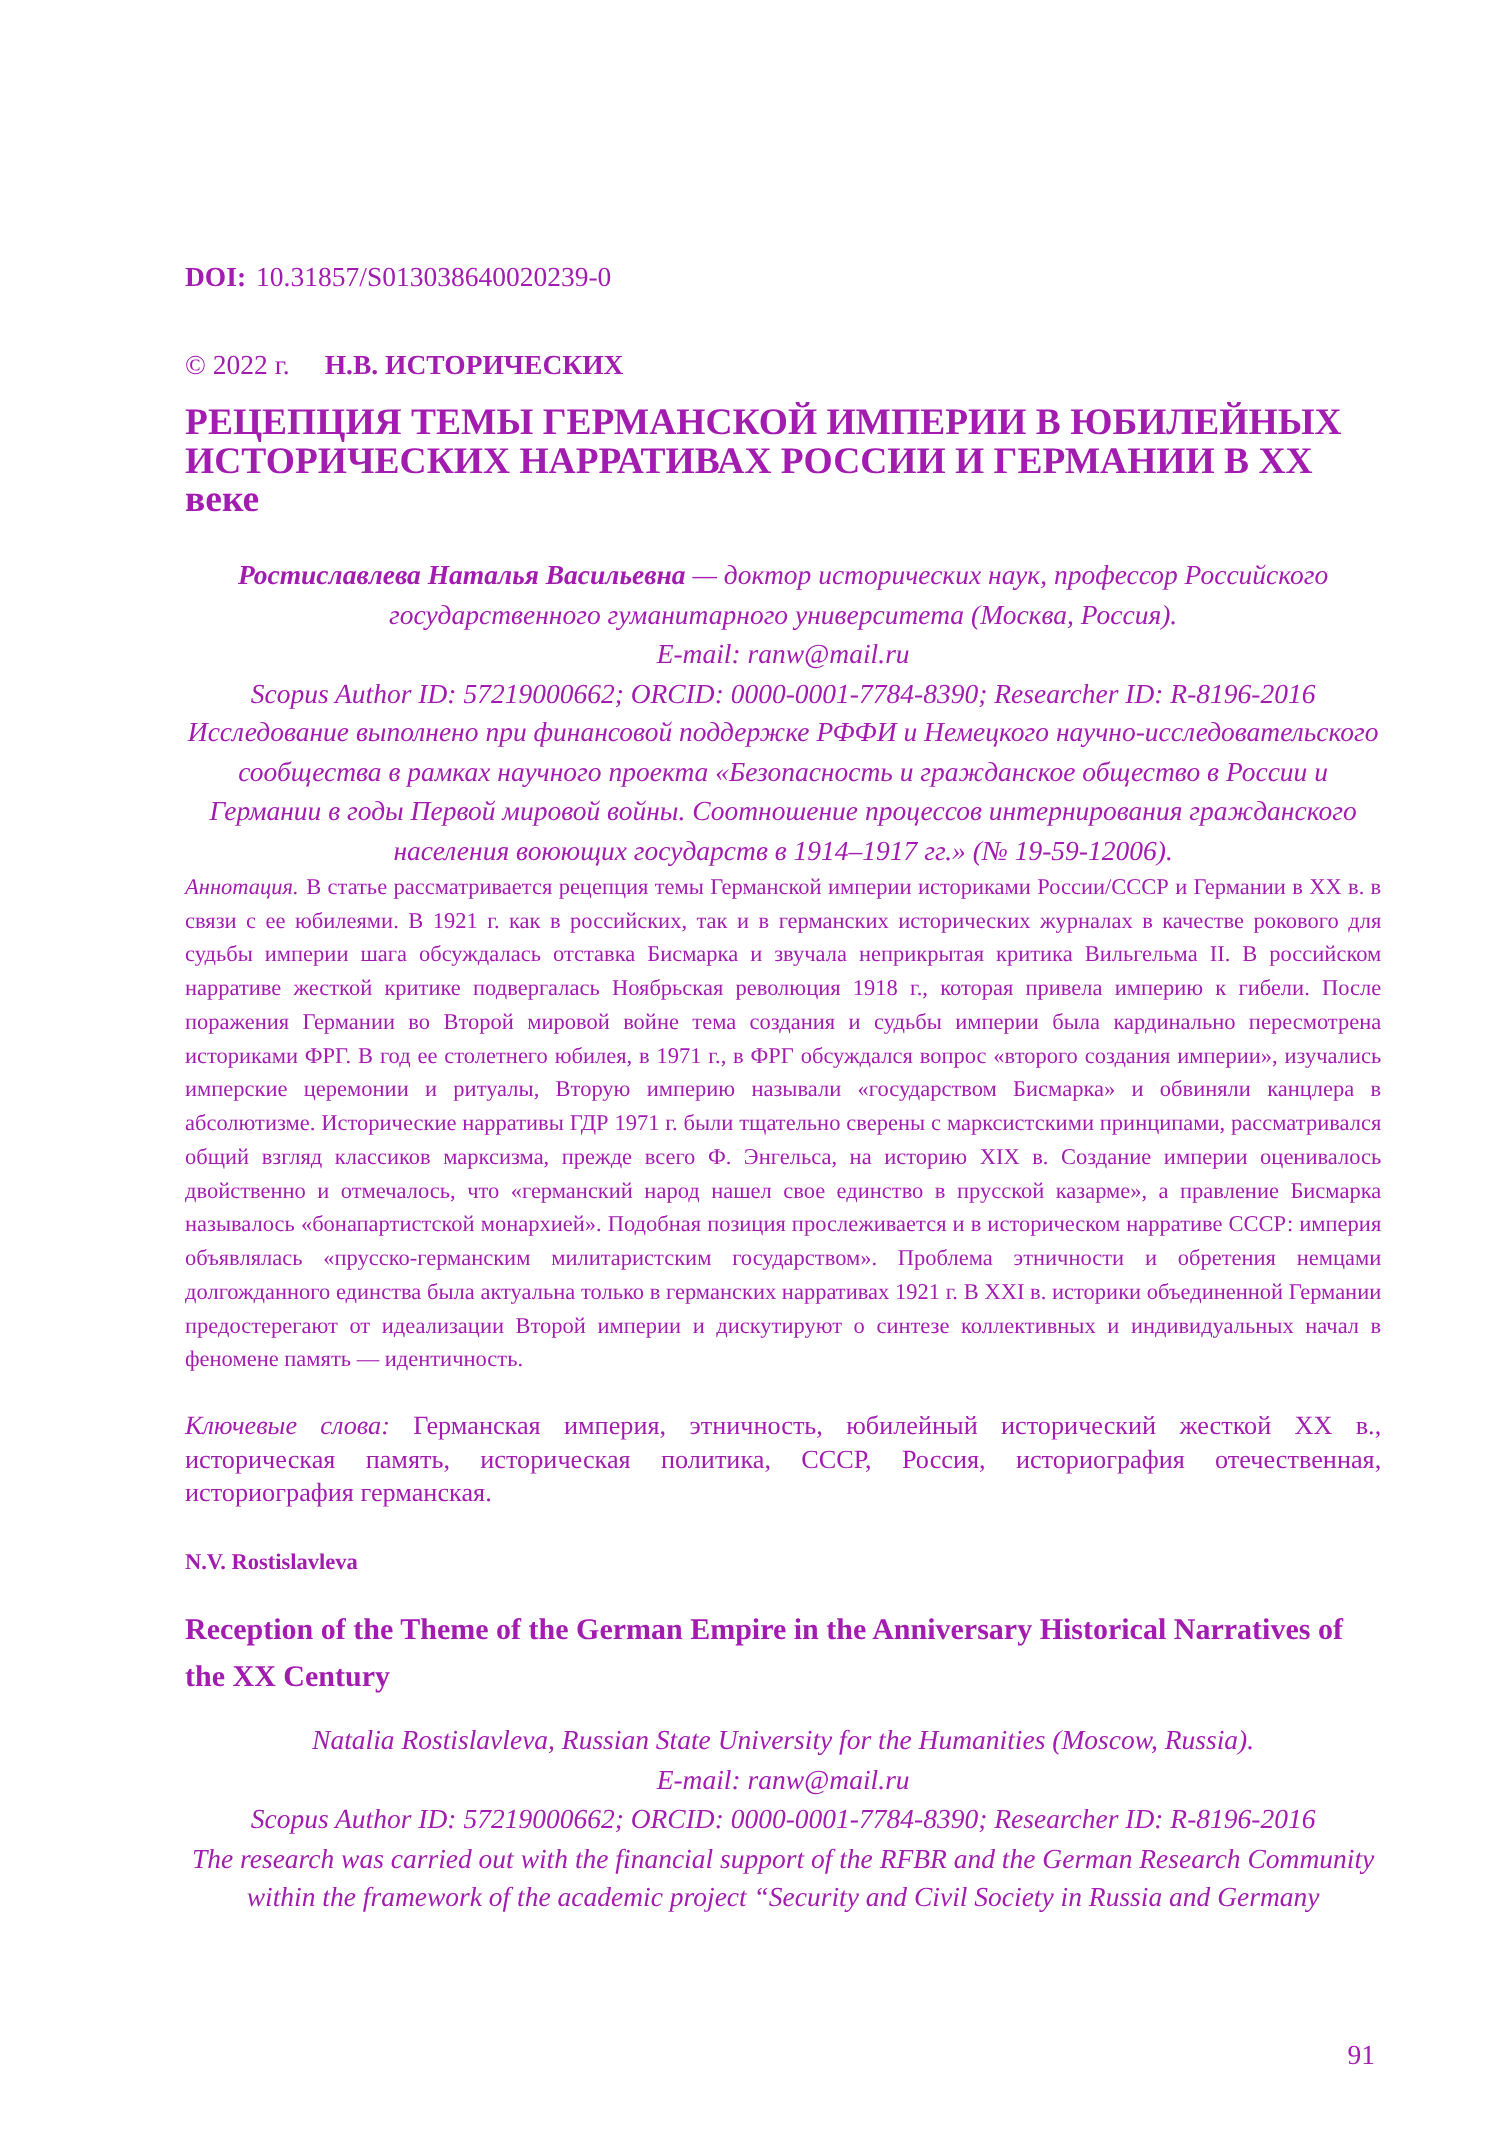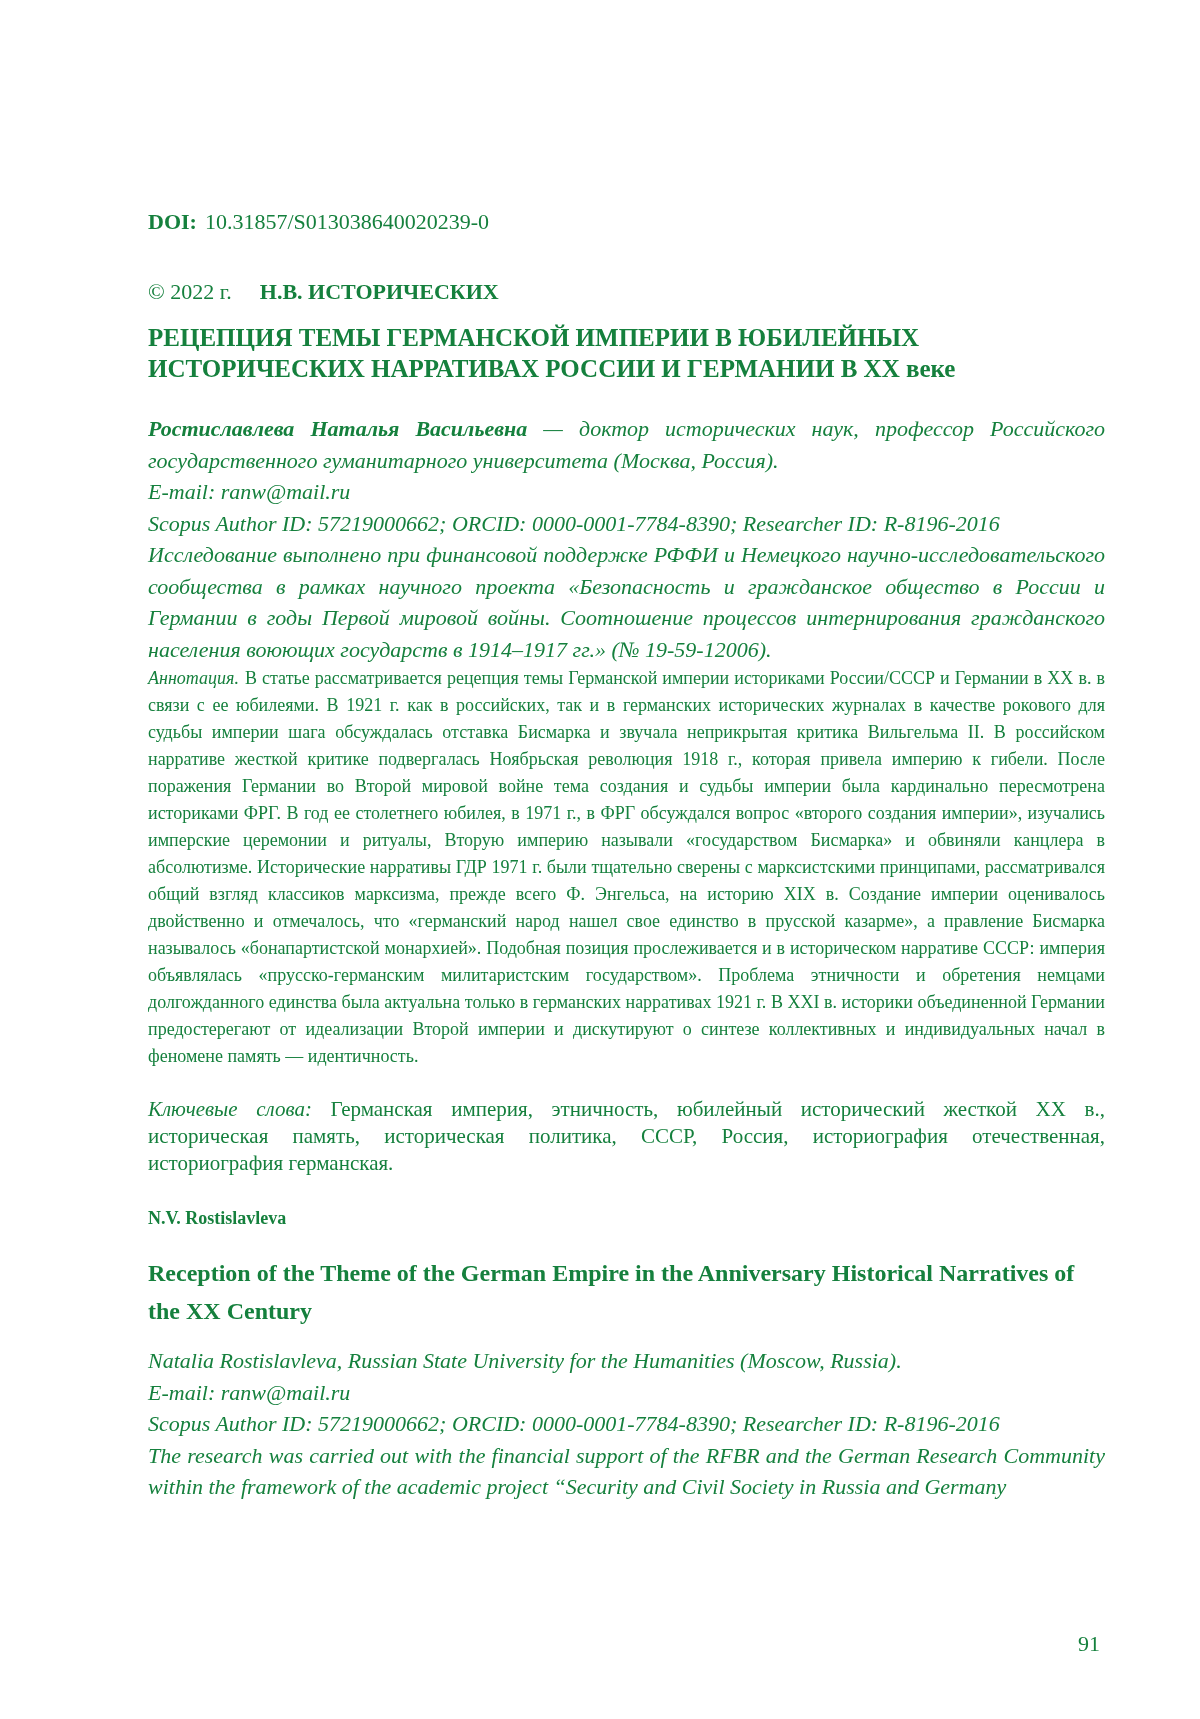--- a/index.html
+++ b/index.html
@@ -5,21 +5,21 @@
   html, body {
     margin: 0;
     padding: 0;
     background: #ffffff;
   }
   .page {
     position: relative;
     width: 1200px;
     height: 1719px;
     background: #ffffff;
-    color: #15803d;
+    color: #a21caf;
     font-family: "Liberation Serif", "DejaVu Serif", serif;
     overflow: hidden;
   }
   .content {
     position: absolute;
     left: 148px;
     top: 0;
     width: 957px;
   }
   p, h1, h2 { margin: 0; padding: 0; }
@@ -38,29 +38,30 @@
 
   .copyright-line {
     margin-top: 42px;
     font-size: 22px;
     line-height: 28px;
   }
   .copyright-line .author-caps { margin-left: 28px; }
 
   .title-ru {
     margin-top: 16px;
-    font-size: 25px;
+    font-size: 30px;
     line-height: 31px;
     font-weight: 700;
   }
 
   .aff {
     font-size: 22px;
     line-height: 31.5px;
     font-style: italic;
+    text-align: center;
   }
   .aff-first { margin-top: 29px; }
 
   .abstract {
     font-size: 18px;
     line-height: 27px;
   }
   .abstract .label { margin-right: 6px; }
 
   .keywords {

